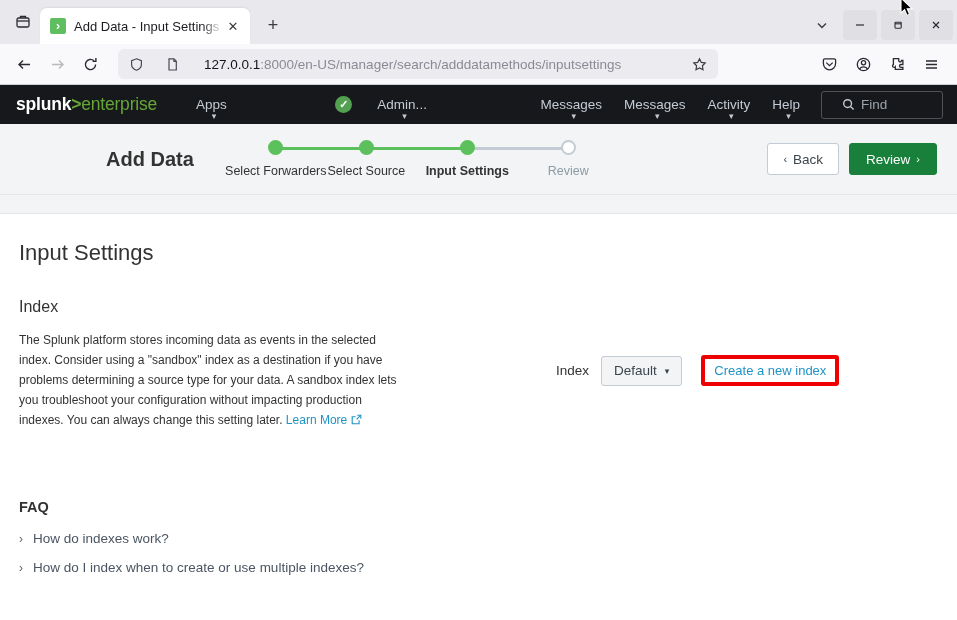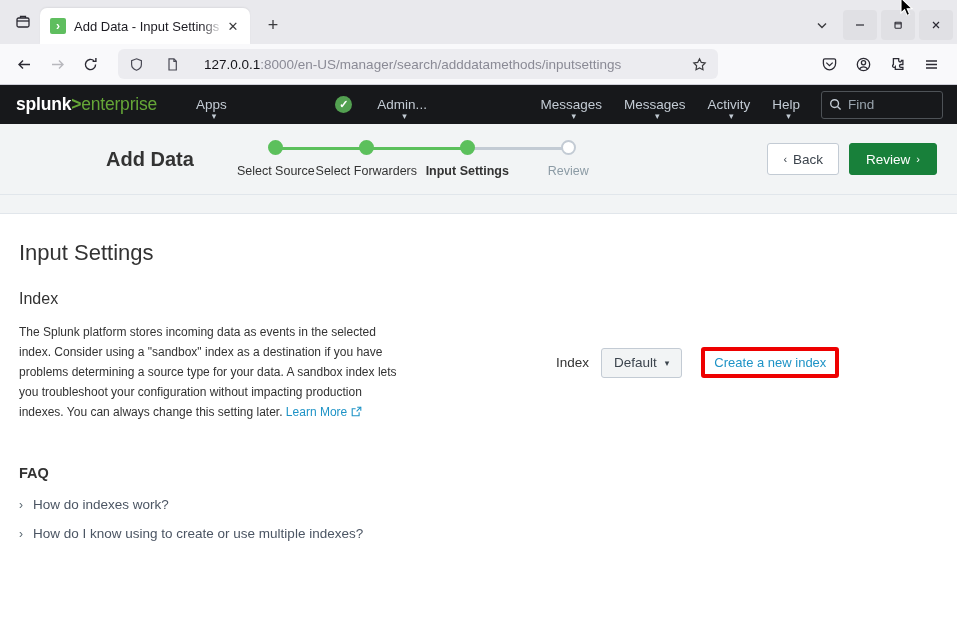--- a/index.html
+++ b/index.html
@@ -159,21 +159,21 @@
     display: flex; align-items: center; justify-content: center;
     color: #ffffff; font-size: 11px; font-weight: bold;
     margin: 0 14px 0 6px;
   }
   .splunk-spacer { flex: 1 1 auto; }
   .find-box {
     width: 122px; height: 28px;
     border: 1px solid #4e5257;
     border-radius: 3px;
     display: flex; align-items: center;
-    padding: 0 7px;
+    padding: 0 20px;
     margin-left: 10px;
   }
   .find-box .mag { color: #c3cbd4; font-size: 12px; margin-right: 6px; display:flex; }
   .find-box .ph { color: #9aa4ae; font-size: 13.5px; }
 
   
   .wizard {
     height: 71px;
     background: #f2f4f5;
     display: flex; align-items: center;
@@ -266,21 +266,21 @@
     font-size: 22px;
     color: #333333;
     font-weight: normal;
     margin-bottom: 12px;
   }
   .page-subtitle {
     font-size: 13.5px;
     color: #333333;
   }
   .section {
-    margin-top: 24px;
+    margin-top: 32px;
     position: relative;
   }
   .section-title {
     font-size: 16px;
     color: #333333;
     font-weight: normal;
     margin-bottom: 14px;
   }
   .section-row { display: flex; }
   .section-desc {
@@ -325,21 +325,21 @@
     padding: 4px 9px;
     display: flex; align-items: center;
   }
   .new-index-link {
     color: #1e93c6;
     font-size: 13px;
     text-decoration: none;
     white-space: nowrap;
   }
 
-  .faq { margin-top: 42px; }
+  .faq { margin-top: 68px; }
   .faq-title {
     font-size: 14.5px;
     font-weight: bold;
     color: #333333;
     margin-bottom: 16px;
   }
   .faq-item {
     display: flex; align-items: center;
     font-size: 13.5px;
     color: #4b5563;
@@ -522,26 +522,26 @@
   </div>
 </div>
 
 <div class="wizard">
   <div class="wizard-title">Add Data</div>
 
   <div class="steps">
     <div class="step">
       <div class="step-line"></div>
       <div class="step-dot"></div>
-      <div class="step-label">Select Source</div>
+      <div class="step-label">Select Forwarders</div>
     </div>
     <div class="step">
       <div class="step-line"></div>
       <div class="step-dot"></div>
-      <div class="step-label">Select Forwarders</div>
+      <div class="step-label">Select Source</div>
     </div>
     <div class="step current lastdone">
       <div class="step-line"></div>
       <div class="step-dot"></div>
       <div class="step-label">Input Settings</div>
     </div>
     <div class="step future">
       <div class="step-line"></div>
       <div class="step-dot"></div>
       <div class="step-label">Review</div>
@@ -591,21 +591,21 @@
   </div>
 
   <div class="faq">
     <div class="faq-title">FAQ</div>
     <div class="faq-item">
       <span class="faq-chev">›</span>
       <span>How do indexes work?</span>
     </div>
     <div class="faq-item">
       <span class="faq-chev">›</span>
-      <span>How do I know using to create or use multiple indexes?</span>
+      <span>How do I index when to create or use multiple indexes?</span>
     </div>
   </div>
 </div>
 
 <div class="cursor">
   <svg width="14" height="21" viewBox="0 0 14 21">
     <path d="M1,1 L1,16 L4.6,12.6 L7,18.4 L9.6,17.3 L7.2,11.7 L12,11.5 Z" fill="#000000" stroke="#ffffff" stroke-width="1.1"></path>
   </svg>
 </div>
 

